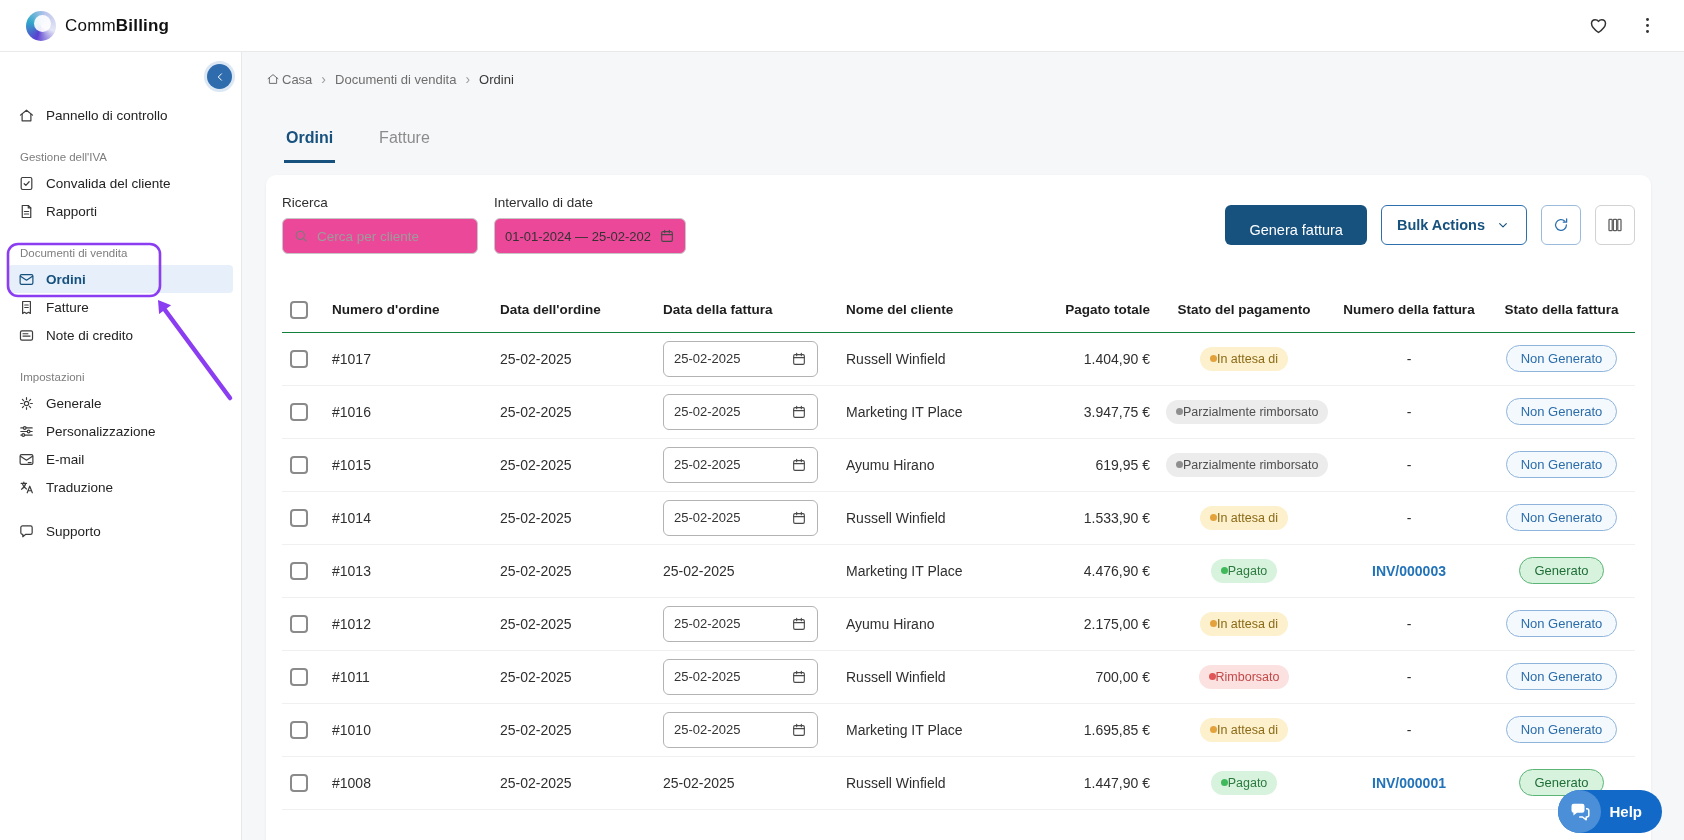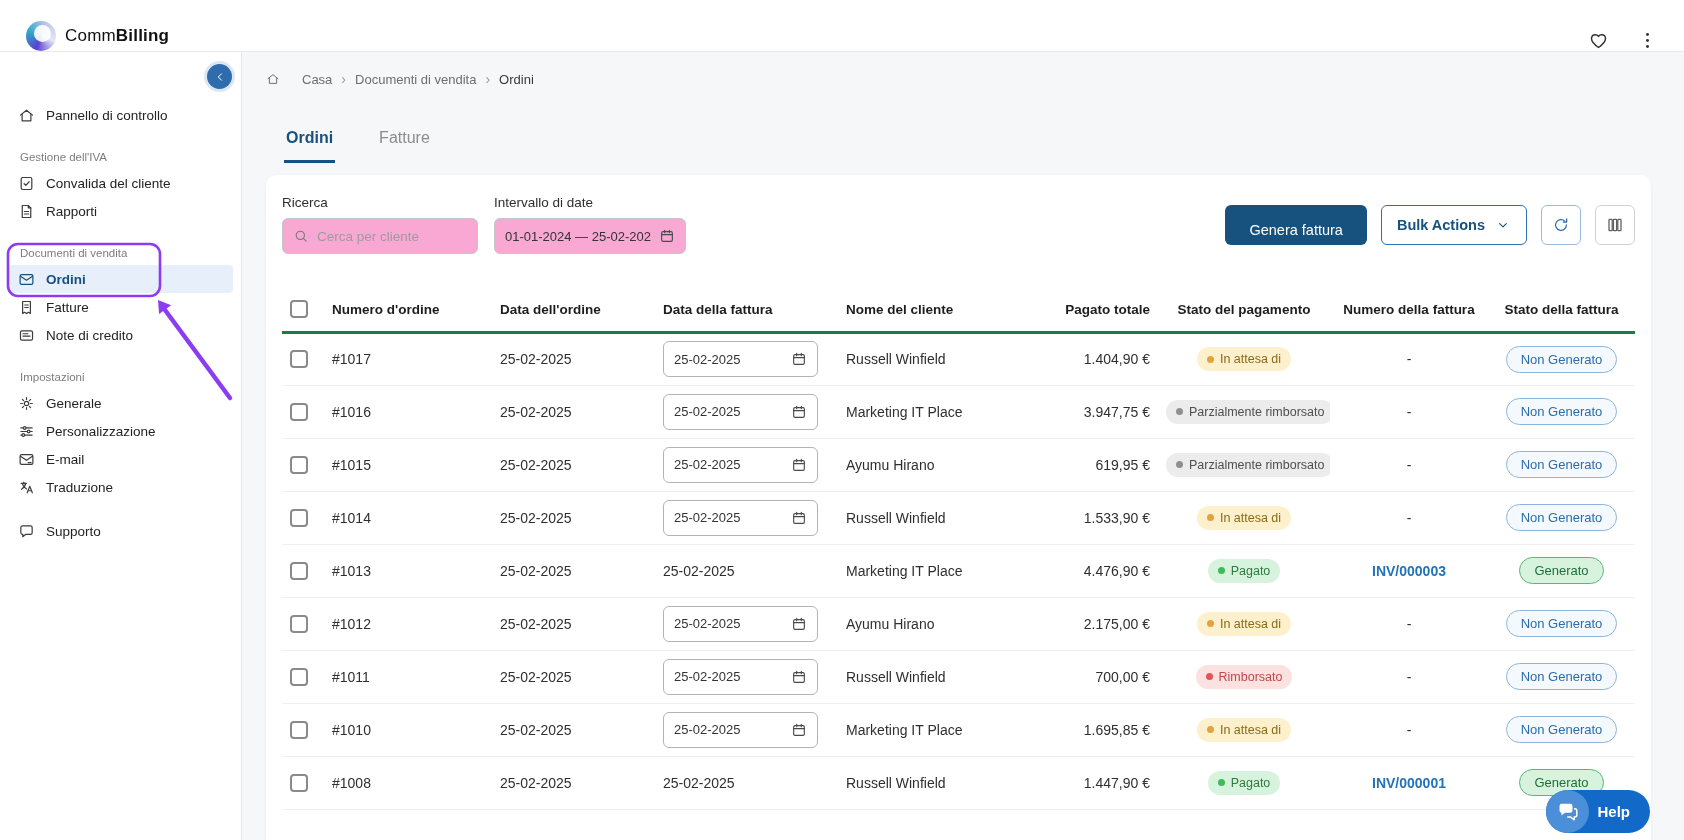--- a/index.html
+++ b/index.html
@@ -3,21 +3,21 @@
 <meta charset="utf-8">
 <style>
 *{box-sizing:border-box;margin:0;padding:0}
 html,body{width:1684px;height:840px}
 body{overflow:hidden;font-family:"Liberation Sans",sans-serif;background:#f6f7f9;color:#222;position:relative}
 button{font-family:inherit;cursor:pointer}
 .icon{display:inline-flex;flex:none;width:17px;height:17px;color:#3d3d3d}
 .icon svg{width:100%;height:100%}
 
 
-.topbar{height:52px;background:#fff;border-bottom:1px solid #e9e9e9;display:flex;align-items:flex-end;padding:0 26px;position:relative;z-index:10}
+.topbar{height:52px;background:#fff;border-bottom:1px solid #e9e9e9;display:flex;align-items:center;padding:0 26px;position:relative;z-index:10}
 .brand{display:flex;align-items:center;gap:9px;cursor:pointer}
 .brand-logo{width:30px;height:30px;border-radius:50%;background:conic-gradient(from 200deg,#5b3fd0,#2fa8c9,#bdc4ec,#e4e7f5,#5b3fd0);position:relative;overflow:hidden}
 .brand-logo::after{content:"";position:absolute;left:8px;top:4px;width:17px;height:17px;border-radius:50%;background:#fff;opacity:.9}
 .brand-name{font-size:17px;letter-spacing:.2px;color:#111}
 .brand-name b{font-weight:800}
 .topbar-right{margin-left:auto;display:flex;align-items:center;gap:28px}
 .tb-icon{width:21px;height:21px;color:#333;cursor:pointer;display:inline-flex}
 .tb-icon svg{width:100%;height:100%}
 
 
@@ -27,80 +27,80 @@
 .collapse-btn svg{width:14px;height:14px}
 .side-nav{padding-top:49px}
 .side-block.gapped{margin-top:16px}
 .side-section{height:14px;line-height:14px;font-size:11.5px;color:#7d7d7d;margin:21px 0 5px 20px}
 .side-item{height:28px;display:flex;align-items:center;gap:11px;padding:0 10px;margin:0 8px;border-radius:4px;font-size:13.5px;color:#232323;cursor:pointer;white-space:nowrap}
 .side-item.active{background:#e7f0fa;color:#16507e;font-weight:600}
 .side-item.active .icon{color:#16507e}
 
 .main{flex:1;padding:17px 33px 0 24px;overflow:hidden}
 .breadcrumb{display:flex;align-items:center;gap:9px;font-size:13px;color:#6e6e6e;height:20px}
-.bc-item{display:flex;align-items:center;gap:22px;cursor:pointer}
+.bc-item{display:flex;align-items:center;gap:2px;cursor:pointer}
 .bc-item .icon{width:14px;height:14px;color:#6e6e6e}
 .bc-item.current{color:#3a3a3a}
 .bc-sep{color:#9c9c9c;font-size:14px}
 .tabs{display:flex;gap:42px;margin-top:32px;padding-left:18px}
 .tab{font-size:16px;color:#8c8c8c;padding:8px 2px 13px;cursor:pointer}
 .tab.active{color:var(--primary,#17527f);font-weight:700;border-bottom:3px solid var(--primary,#17527f)}
 .card{background:#fff;border-radius:10px;margin-top:12px;padding:20px 16px;box-shadow:0 1px 3px rgba(20,30,50,.06);height:760px}
 
 
 .filters{display:flex;align-items:center;gap:16px}
 .filter label{display:block;font-size:13.5px;color:#2e2e2e;margin-bottom:8px}
-.input-box{height:36px;border:1px solid #c6c6c6;border-radius:6px;background:#f9a8d4;display:flex;align-items:center;padding:0 10px;gap:8px}
+.input-box{height:36px;border:1px solid #c6c6c6;border-radius:6px;background:#ec4899;display:flex;align-items:center;padding:0 10px;gap:8px}
 .search-box{width:196px}
 .search-box .icon{width:16px;height:16px;color:#7a7a7a}
 .search-box input{border:none;outline:none;flex:1;font-size:13.5px;font-family:inherit;color:#333;min-width:0;background:transparent}
 .search-box input::placeholder{color:#9c9c9c}
 .date-box{width:192px;justify-content:space-between;font-size:13px;color:#333;cursor:pointer}
 .date-box .icon{width:16px;height:16px;color:#4a4a4a}
 .toolbar{margin-left:auto;display:flex;align-items:flex-end;gap:14px}
 .btn-primary{height:40px;padding:17px 24px;border:none;border-radius:6px;background:var(--primary,#17527f);color:#fff;font-size:14.5px;font-weight:500}
 .btn-outline{height:40px;padding:0 15px;border:1px solid #2e6fae;border-radius:6px;background:#fff;color:var(--primary,#17527f);font-size:14.5px;font-weight:700;display:flex;align-items:center;gap:10px}
 .btn-outline .icon{width:16px;height:16px;color:var(--primary,#17527f)}
 .btn-icon{width:40px;height:40px;border-radius:6px;background:#fff;display:flex;align-items:center;justify-content:center}
 .btn-icon .icon{width:18px;height:18px}
 .btn-refresh{border:1px solid #9bbbdd}
 .btn-refresh .icon{color:#2e6fae}
 .btn-columns{border:1px solid #d2d2d2}
 .btn-columns .icon{color:#5f5f5f}
 
 
 .orders-table{width:100%;border-collapse:collapse;table-layout:fixed;margin-top:34px}
-.orders-table th{height:44px;padding:0 8px;font-size:13.5px;font-weight:700;color:#1d1d1d;border-bottom:3px solid #15803d;text-align:left;white-space:nowrap}
+.orders-table th{height:44px;padding:0 8px;font-size:13.5px;font-weight:700;color:#1d1d1d;border-bottom:1px solid #15803d;text-align:left;white-space:nowrap}
 .orders-table td{height:53px;padding:0 8px;font-size:14px;color:#2f2f2f;border-bottom:1px solid #f0f0f0;white-space:nowrap;overflow:hidden}
 .al-right{text-align:right!important}
 .al-center{text-align:center!important}
 .cb{width:18px;height:18px;border:2px solid #8a8a8a;border-radius:4px;display:inline-block;background:#fff;vertical-align:middle;cursor:pointer}
 .date-picker{display:inline-flex;align-items:center;justify-content:space-between;width:155px;height:36px;border:1px solid #b3b3b3;border-radius:6px;padding:0 10px;font-size:13px;color:#333;cursor:pointer;vertical-align:middle}
 .date-picker .icon{width:16px;height:16px;color:#4a4a4a}
-.badge{display:inline-flex;align-items:center;gap:6px;height:24px;padding:0 10px;border-radius:12px;font-size:12.5px;font-weight:500;vertical-align:middle}
+.badge{display:inline-flex;align-items:center;gap:0;height:24px;padding:0 10px;border-radius:12px;font-size:12.5px;font-weight:500;vertical-align:middle}
 .badge .dot{width:7px;height:7px;border-radius:50%;flex:none}
 .pm-pending{background:var(--pending-bg,#fdf0cd);color:var(--pending-text,#8a6a16)}
 .pm-pending .dot{background:var(--pending-dot,#e3a23c)}
 .pm-partial{background:var(--partial-bg,#ececec);color:var(--partial-text,#4f4f4f)}
 .pm-partial .dot{background:var(--partial-dot,#8f8f8f)}
 .pm-paid{background:var(--paid-bg,#d8f3dd);color:var(--paid-text,#2c7a3f)}
 .pm-paid .dot{background:var(--paid-dot,#3fb95a)}
 .pm-refunded{background:var(--refunded-bg,#fce1e1);color:var(--refunded-text,#c34848)}
 .pm-refunded .dot{background:var(--refunded-dot,#e05555)}
 .inv-link{color:var(--link,#2273b9);font-weight:700;cursor:pointer}
 .dash{color:#4a4a4a}
 .pill{display:inline-block;height:27px;line-height:25px;padding:0 14px;border-radius:14px;font-size:13px;vertical-align:middle}
 .st-not-generated{background:#f4f9fd;border:1px solid var(--not-generated-border,#8fb4dc);color:var(--not-generated-text,#2b6cab)}
 .st-generated{background:var(--generated-bg,#d8f3dd);border:1px solid #5cb576;color:var(--generated-text,#1f6e37)}
 
 
 .annotation{position:absolute;left:0;top:0;width:1684px;height:840px;pointer-events:none;z-index:40}
 .annotation .mark{stroke:var(--annotation,#8b3df2)}
 .annotation .fillmark{fill:var(--annotation,#8b3df2)}
-.help-btn{position:absolute;right:34px;bottom:7px;height:43px;border-radius:22px;background:var(--help-bg,#1269c7);display:flex;align-items:center;gap:8px;padding-right:20px;color:#fff;font-size:15px;font-weight:700;cursor:pointer;z-index:50}
+.help-btn{position:absolute;right:22px;bottom:7px;height:43px;border-radius:22px;background:var(--help-bg,#1269c7);display:flex;align-items:center;gap:8px;padding-right:20px;color:#fff;font-size:15px;font-weight:700;cursor:pointer;z-index:50}
 .help-circle{width:43px;height:43px;border-radius:50%;background:var(--help-circle,#4a8fd7);display:flex;align-items:center;justify-content:center;flex:none}
 .help-circle svg{width:24px;height:24px;color:#fff}
 </style>
 </head>
 <body>
 
 <header class="topbar">
   <div class="brand">
     <span class="brand-logo"></span>
     <span class="brand-name"><span>Comm</span><b>Billing</b></span>

